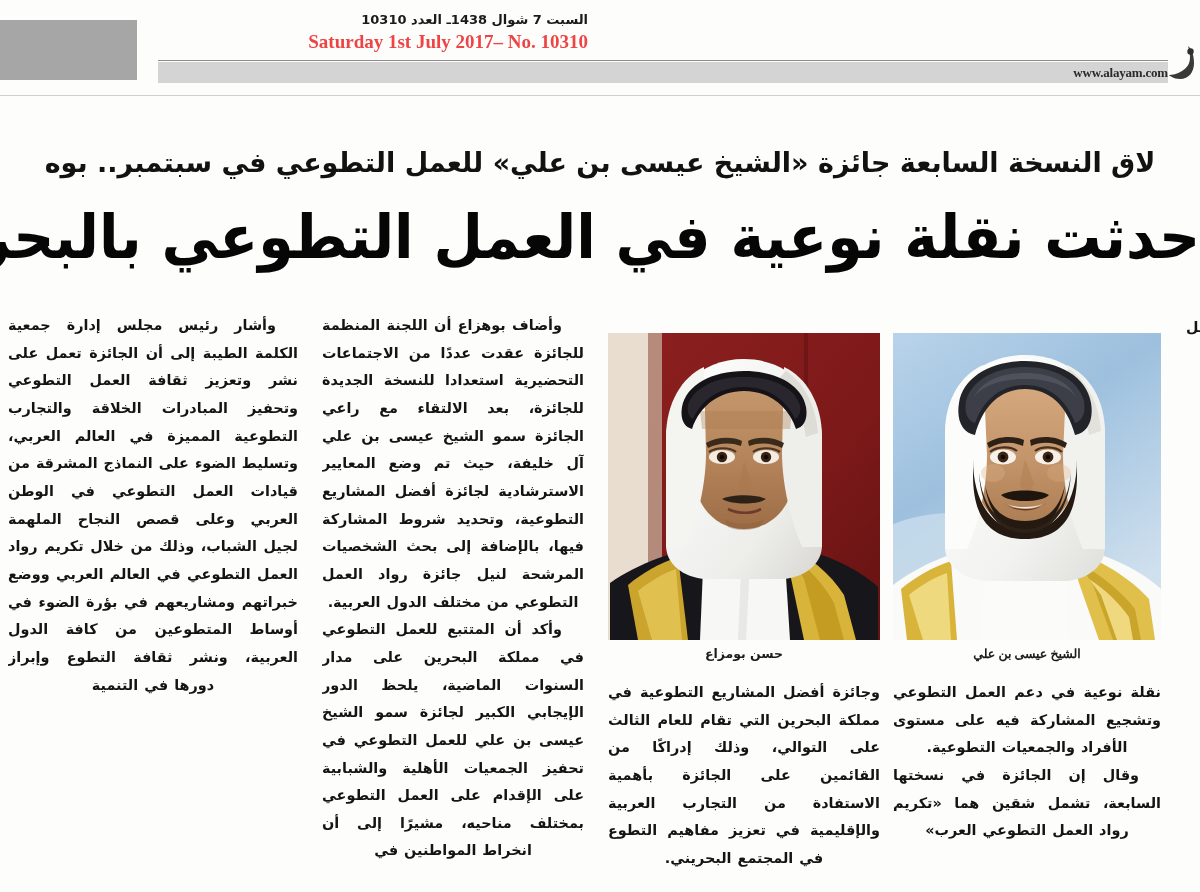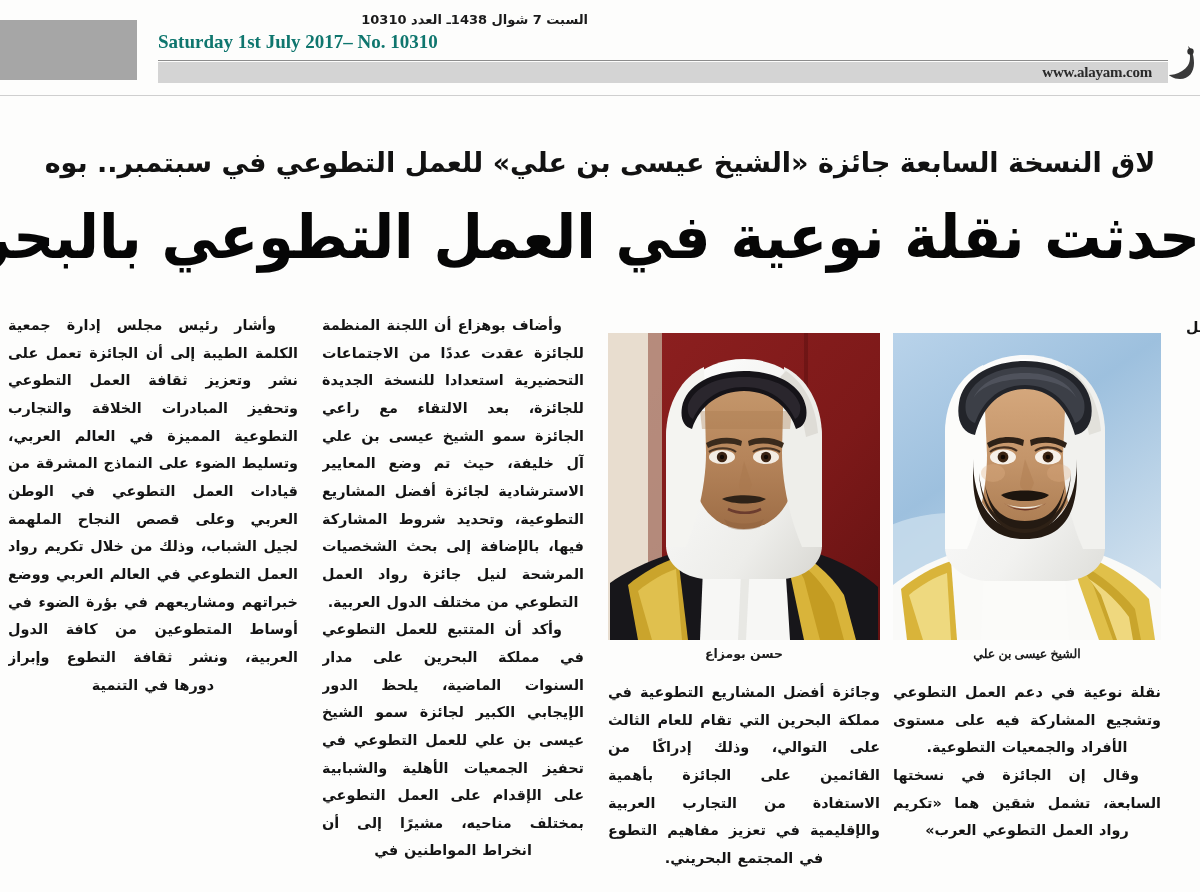--- a/index.html
+++ b/index.html
@@ -54,51 +54,51 @@
     direction: rtl;
     text-align: right;
     width: 275px;
     margin: 0;
     -webkit-font-smoothing: none;
   }
   .date-en {
     font-family: "Liberation Serif", "DejaVu Serif", serif;
     font-size: 19px;
     font-weight: 700;
-    color: #0f766e;
+    color: #ef4444;
     line-height: 1.25;
     white-space: nowrap;
     direction: ltr;
-    text-align: left;
+    text-align: right;
     margin: 2px 0 0 0;
   }
   .header-rule {
     position: absolute;
     left: 158px;
     top: 60px;
     width: 1010px;
     height: 1px;
     background: #8d8d8d;
   }
   .header-bar {
     position: absolute;
     left: 158px;
     top: 62px;
     width: 1010px;
     height: 21px;
     background: #d4d4d4;
   }
   .site-url {
     position: absolute;
-    right: 48px;
+    right: 32px;
     top: 62px;
     height: 21px;
     line-height: 21px;
     font-family: "Liberation Serif", "DejaVu Serif", serif;
-    font-size: 15px;
+    font-size: 13px;
     font-weight: 700;
     color: #2a2a2a;
     direction: ltr;
     white-space: nowrap;
     letter-spacing: -0.2px;
   }
   .logo-mark {
     position: absolute;
     left: 1165px;
     top: 44px;

